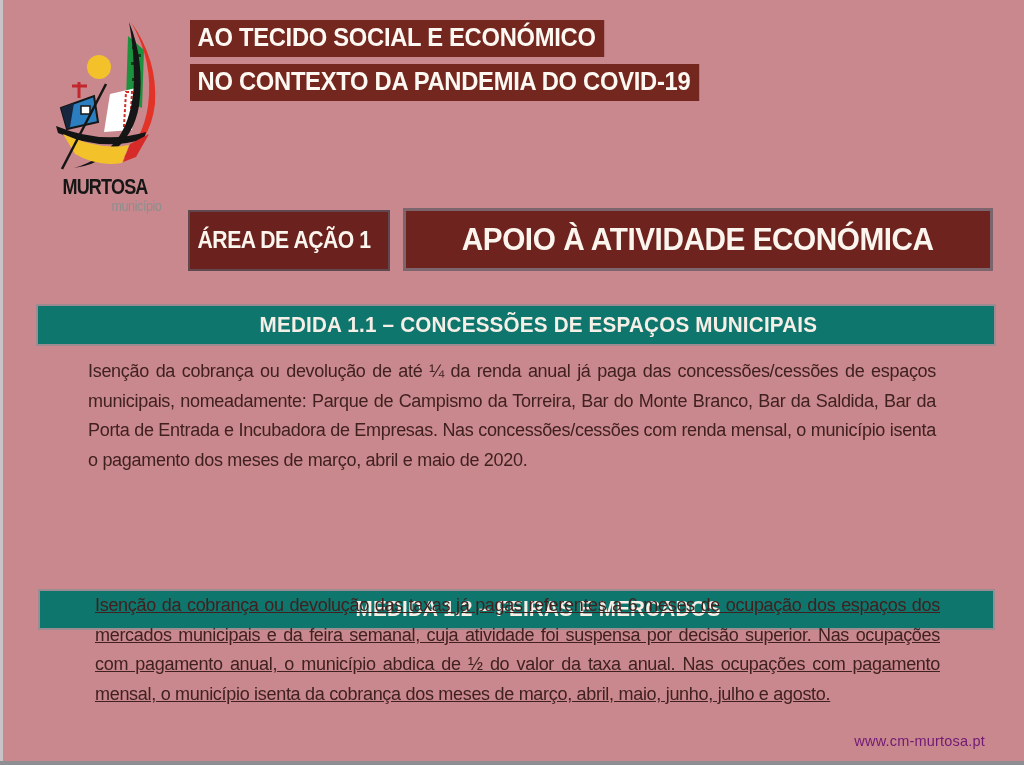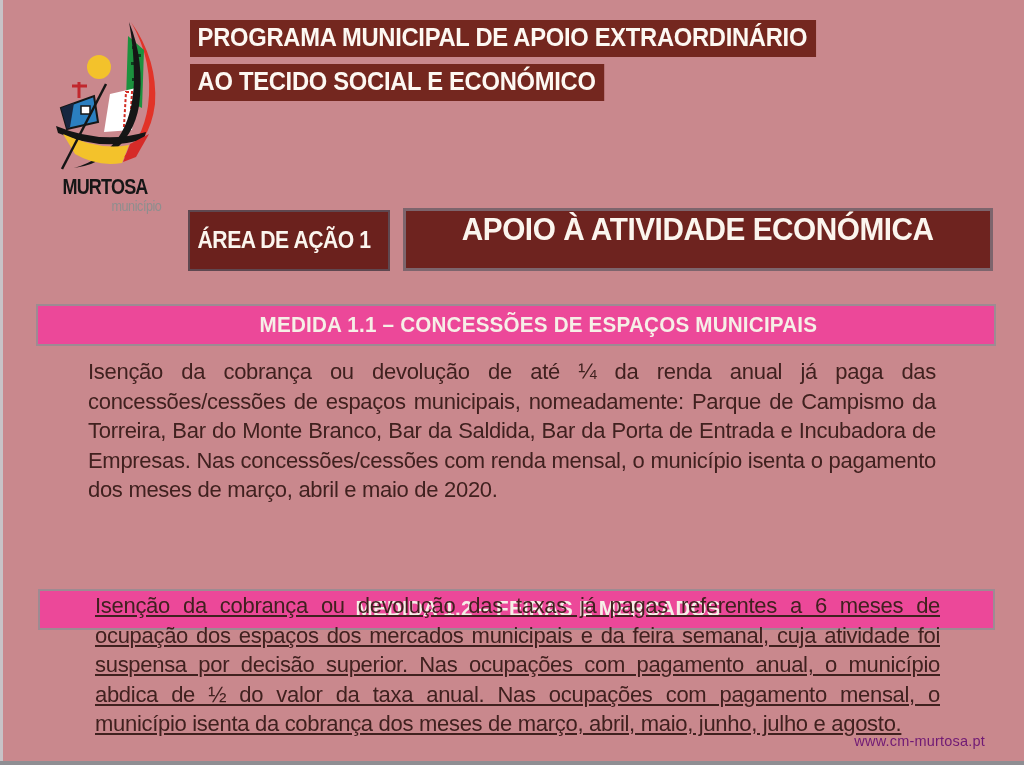--- a/index.html
+++ b/index.html
@@ -43,43 +43,43 @@
     background:#6b211d;border:2px solid #5f4850;
     display:flex;align-items:center;justify-content:flex-start;
   }
   .area-label span{
     color:#fbf5ee;font-size:23px;font-weight:bold;letter-spacing:-.5px;
     transform:scaleX(.92);white-space:nowrap;
   }
   .area-title{
     position:absolute;left:403px;top:208px;width:590px;height:63px;
     background:#6e231f;border:3px solid #7d656d;
-    display:flex;justify-content:center;
+    display:flex;align-items:center;justify-content:center;
   }
   .area-title span{
     color:#fbf5ee;font-size:32px;font-weight:bold;letter-spacing:-.5px;
     transform:scaleX(.93);white-space:nowrap;
   }
 
   
   .measure-bar{
-    position:absolute;background:#ec4899;border:2px solid #9d8b92;
+    position:absolute;background:#0f766e;border:2px solid #9d8b92;
     display:flex;align-items:center;justify-content:center;padding-left:44px;
   }
   .measure-bar span{
     color:#f6efe7;font-size:21.5px;font-weight:bold;letter-spacing:.2px;
     transform:scaleX(.96);white-space:nowrap;
   }
   .bar-1{left:36px;top:304px;width:960px;height:42px;}
   .bar-2{left:38px;top:541px;width:957px;height:41px;margin-top:48px;}
 
   
   .measure-body{
     position:absolute;color:#40211f;
-    font-size:22px;line-height:29.5px;letter-spacing:-.3px;
+    font-size:18px;line-height:29.5px;letter-spacing:-.3px;
     text-align:justify;
   }
   .body-1{left:88px;top:357px;width:848px;}
   .body-2{left:95px;top:591px;width:845px;text-decoration:underline;}
 
   
   .website{
     position:absolute;right:39px;top:733px;
     font-size:14.5px;color:#701a75;letter-spacing:.2px;
     text-decoration:none;cursor:pointer;
@@ -127,24 +127,24 @@
       <path d="M 88,134 L 107,124 L 94,147 L 81,152 Z" fill="#d62b28"></path>
 
       <line x1="20" y1="159" x2="64" y2="74" stroke="#151515" stroke-width="2.5"></line>
     </svg>
     <div class="logo-name">MURTOSA</div>
     <div class="logo-sub">município</div>
   </div>
 
   <div class="title">
     <div class="title-line">
-      <span>PROGRAMA MUNICIPAL DE APOIO EXTRAORDINÁRIO</span>
+      <span>AO TECIDO SOCIAL E ECONÓMICO</span>
     </div>
     <div class="title-line">
-      <span>AO TECIDO SOCIAL E ECONÓMICO</span>
+      <span>NO CONTEXTO DA PANDEMIA DO COVID-19</span>
     </div>
   </div>
 
   <div class="area-label">
     <span>ÁREA DE AÇÃO 1</span>
   </div>
   <div class="area-title">
     <span>APOIO À ATIVIDADE ECONÓMICA</span>
   </div>
 

